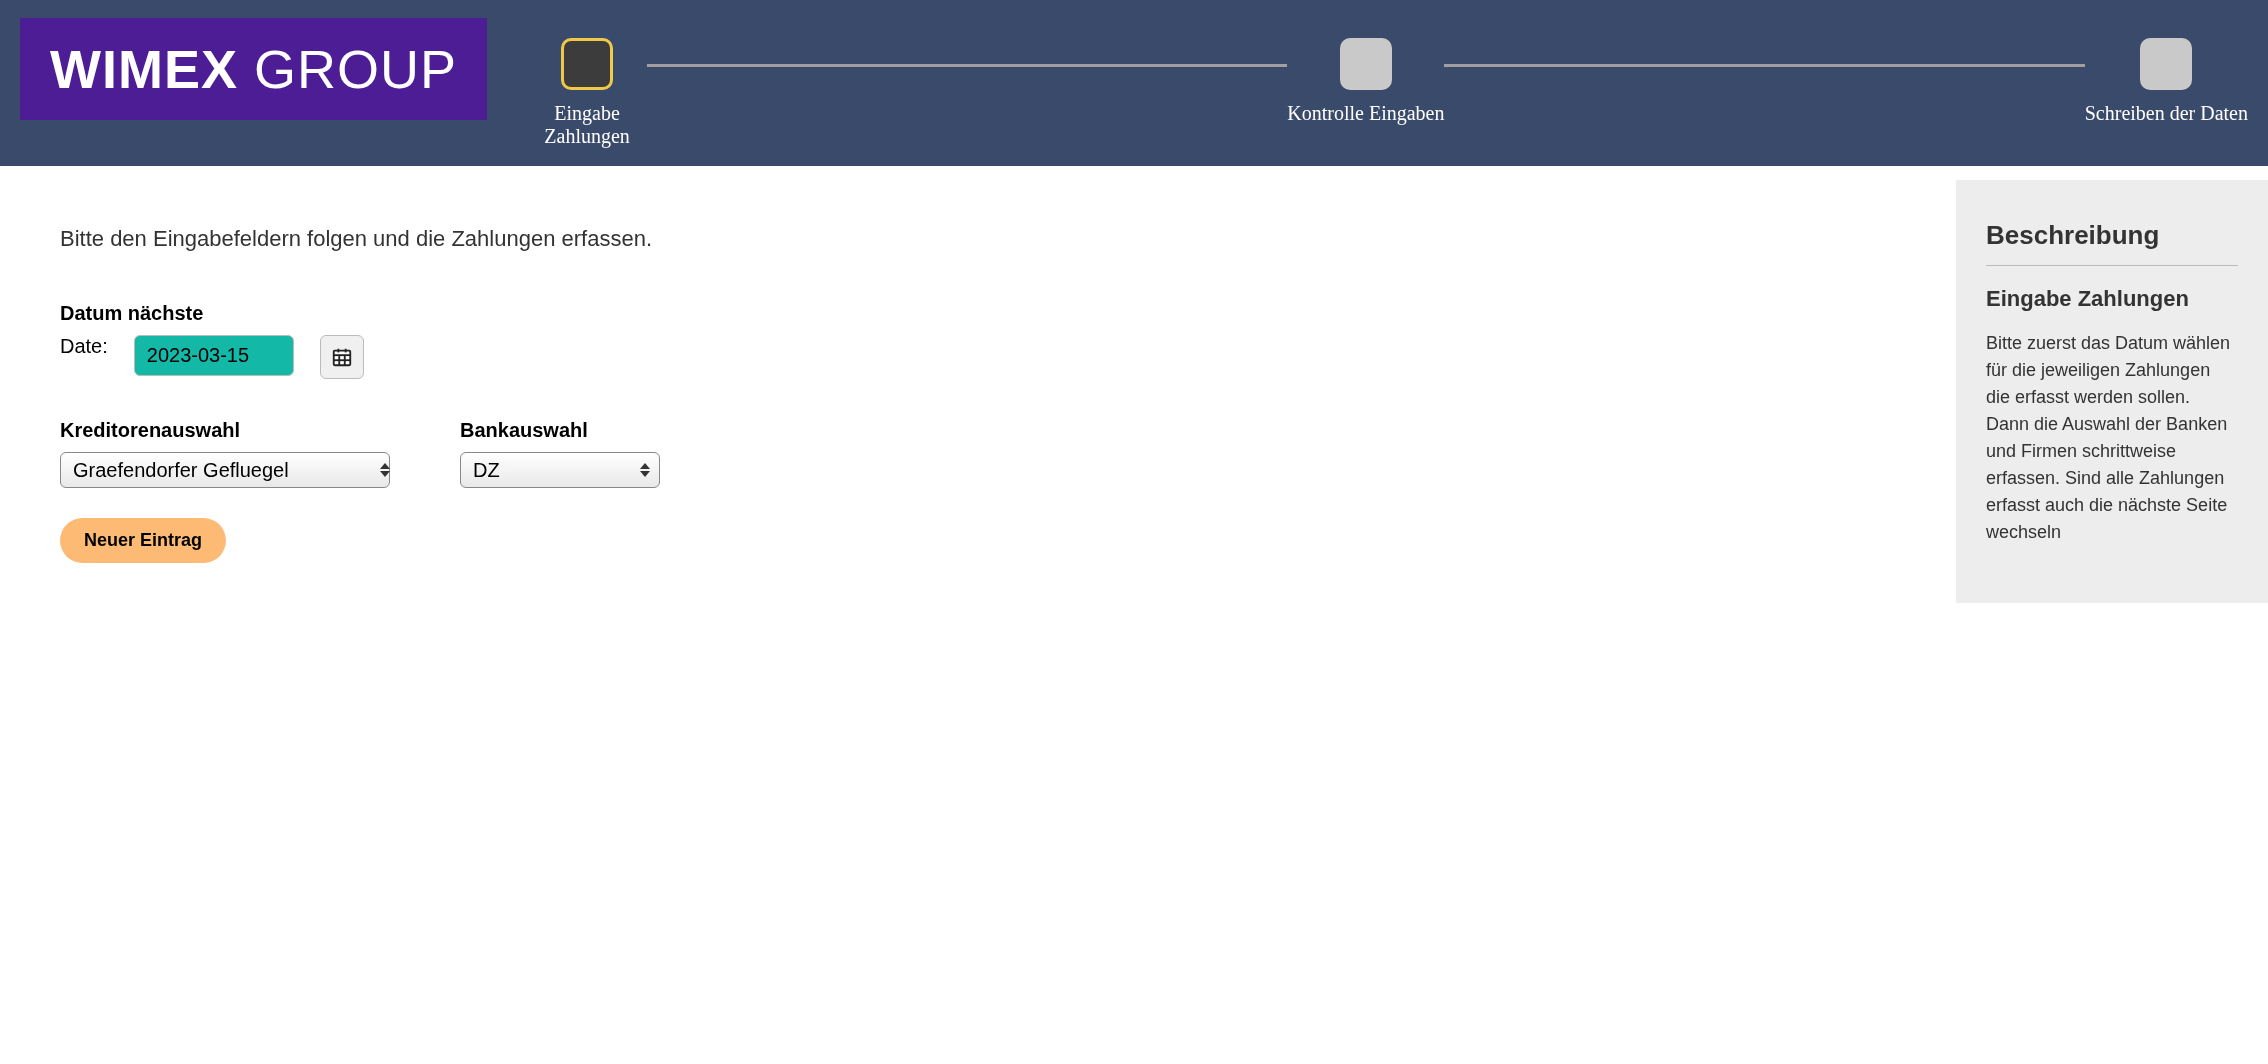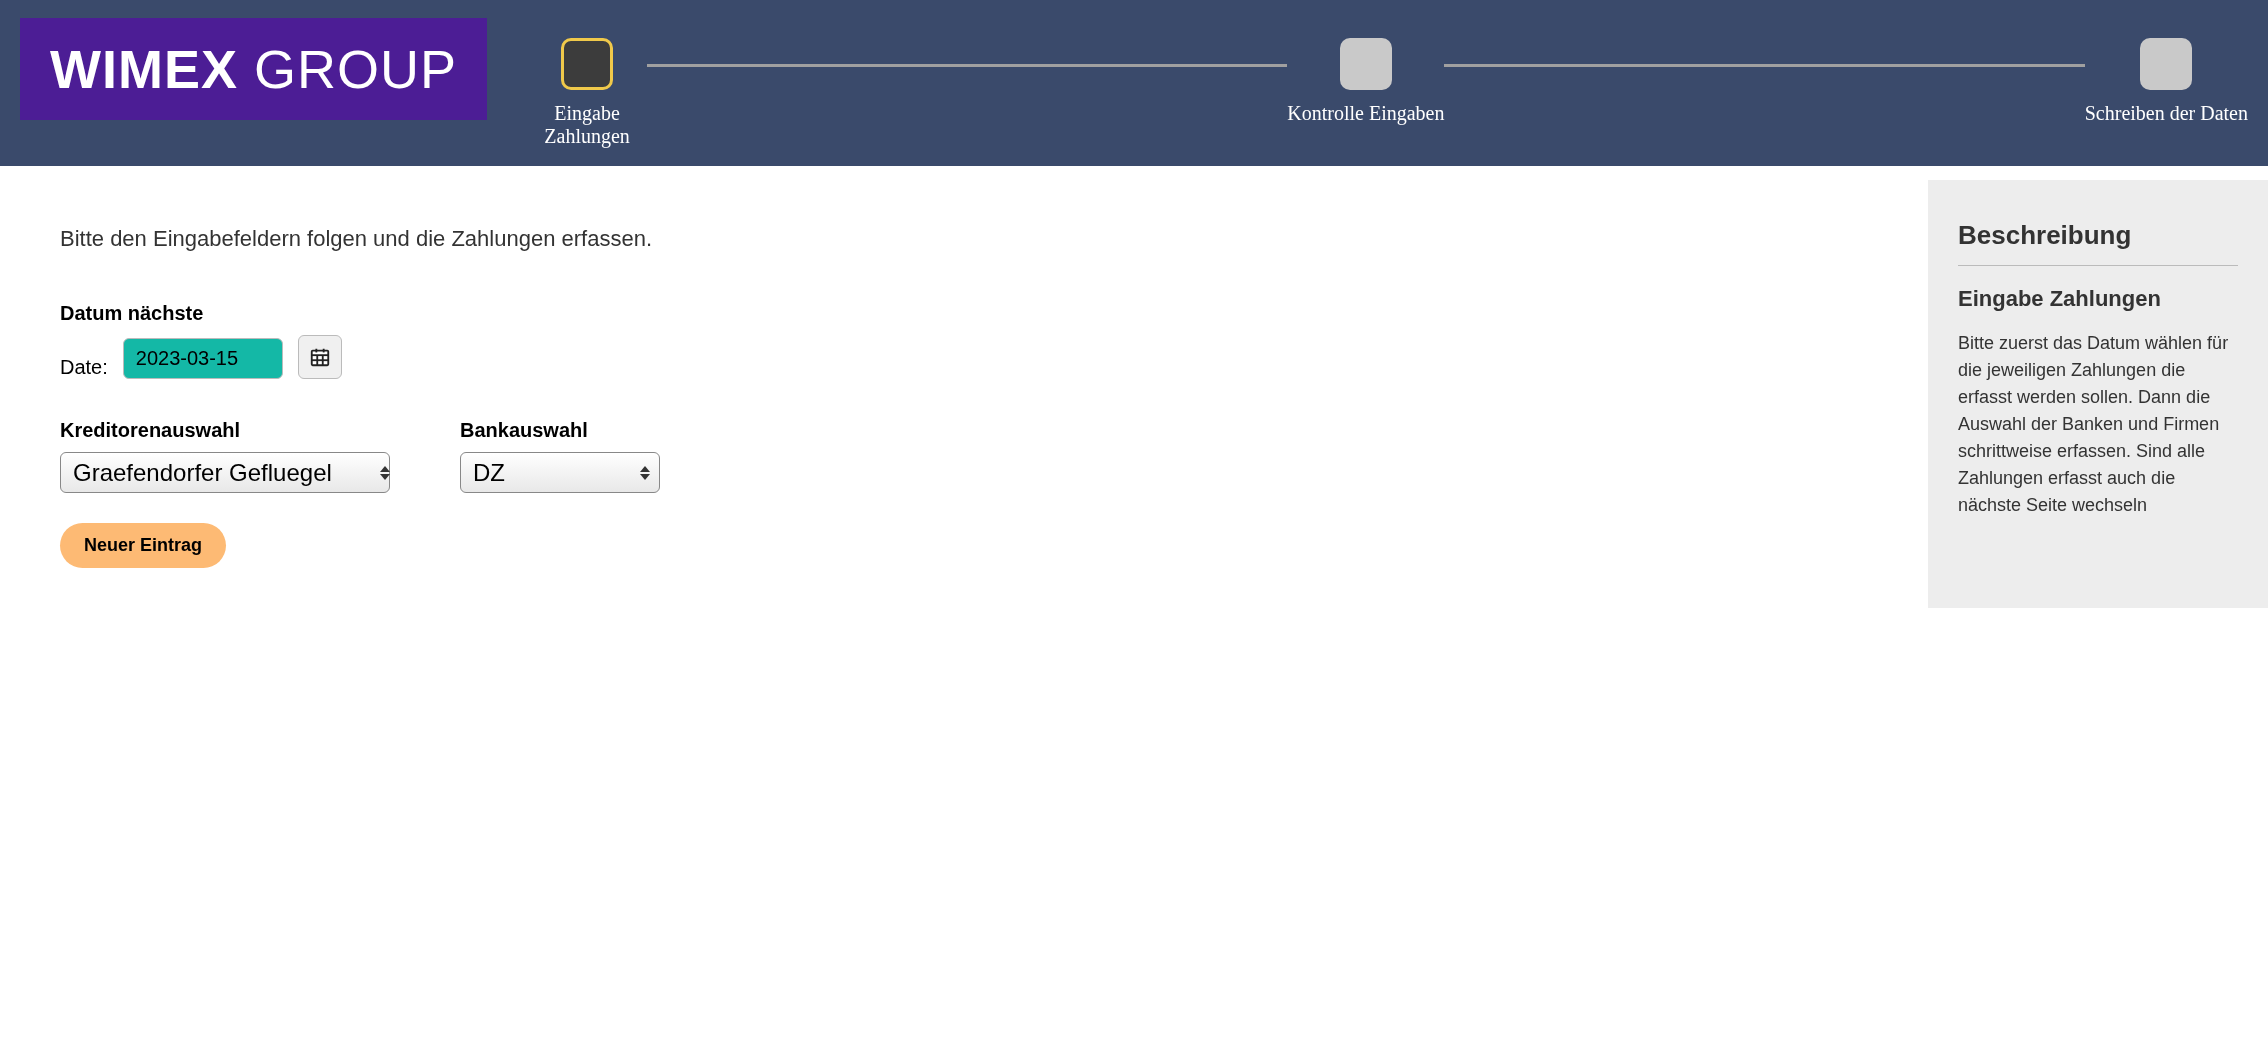--- a/index.html
+++ b/index.html
@@ -93,22 +93,22 @@
     }
     .field-label {
       font-size: 20px;
       font-weight: bold;
       color: #000000;
       margin-bottom: 10px;
       display: block;
     }
     .date-row {
       display: flex;
-      align-items: flex-end;
-      gap: 15px;
+      align-items: flex-start;
+      gap: 26px;
     }
     .date-prefix {
       font-size: 20px;
       color: #000000;
     }
     .date-input {
       padding: 8px 12px;
       font-size: 20px;
       border: 1px solid #bbb;
       border-radius: 6px;
@@ -131,21 +131,21 @@
       gap: 60px;
       margin-bottom: 30px;
       align-items: center;
     }
     .form-col {
       display: flex;
       flex-direction: column;
     }
     .select-input {
       padding: 6px 30px 6px 12px;
-      font-size: 24px;
+      font-size: 20px;
       border: 1px solid #888;
       border-radius: 6px;
       background: linear-gradient(to bottom, #ffffff, #e8e8e8);
       appearance: none;
       -webkit-appearance: none;
       position: relative;
       min-width: 200px;
     }
     .select-wrapper {
       position: relative;
@@ -236,21 +236,21 @@
       background: #fdba74;
       border: none;
       border-radius: 24px;
       padding: 12px 24px;
       font-size: 18px;
       font-weight: bold;
       color: #000000;
       cursor: pointer;
     }
     .sidebar {
-      width: 340px;
+      width: 312px;
       background: #ededed;
       padding: 40px 30px;
       margin-top: 14px;
     }
     .sidebar-title {
       font-size: 26px;
       font-weight: bold;
       color: #333333;
       padding-bottom: 14px;
       border-bottom: 1px solid #bbb;

